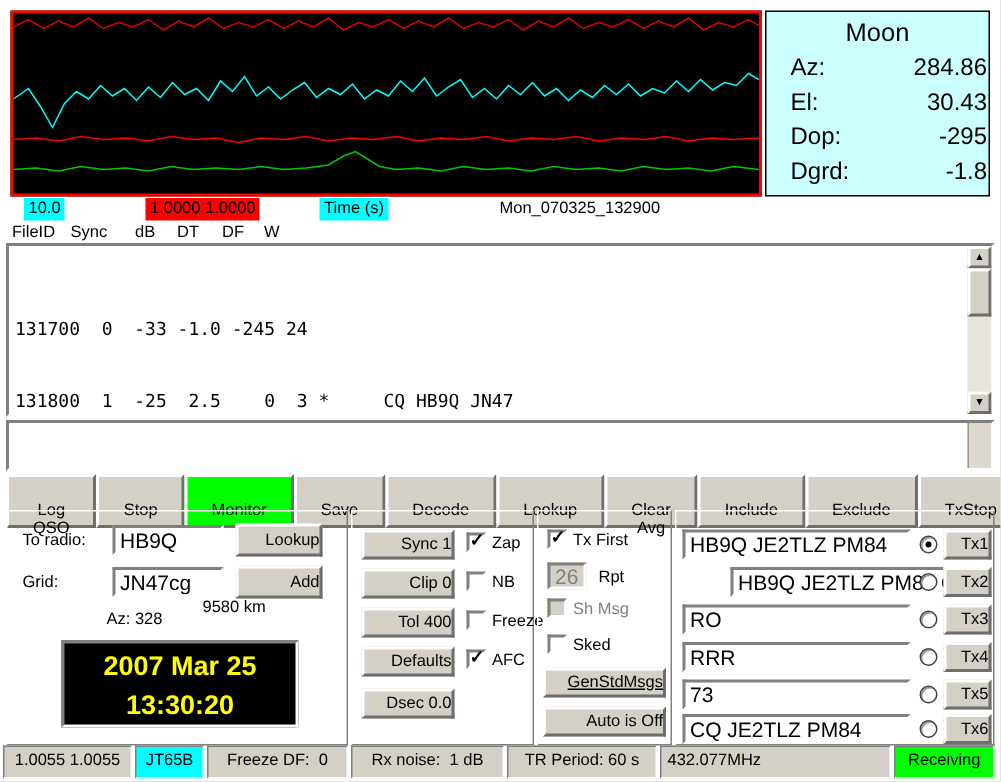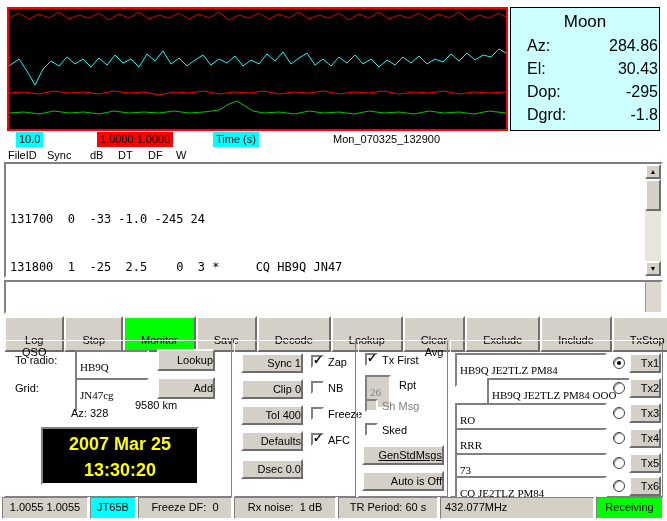--- a/index.html
+++ b/index.html
@@ -10,21 +10,21 @@
   .grp{position:absolute;border:1px solid;border-color:#ffffff #808080 #808080 #ffffff}
 
   .btn3d{position:absolute;background:#d4d0c8;border:2px solid;border-color:#ffffff #6e6e6e #6e6e6e #ffffff;
          font-family:"Liberation Sans",sans-serif;font-size:11px;color:#000;text-align:right;padding:0;cursor:default}
   .toolbar{position:absolute;left:4px;top:316px;width:659px;height:22px;display:flex}
   .toolbar button{flex:1 1 0;background:#d4d0c8;border:2px solid;border-color:#ffffff #6e6e6e #6e6e6e #ffffff;
          font-family:"Liberation Sans",sans-serif;font-size:11px;padding:16px;cursor:default}
   .green{background:#00ff00 !important}
 
   .field{position:absolute;background:#fff;border:2px solid;border-color:#808080 #ffffff #ffffff #808080;
-         font-family:Liberation Serif, serif;font-size:11px;color:#000;padding:15px 3px}
+         font-family:Liberation Sans, sans-serif;font-size:14px;color:#000;padding:1px 3px}
   .disabledfield{background:#d4d0c8;color:#808080}
 
   
   #spectrum{position:absolute;left:7px;top:7px;width:501px;height:124px;background:#000;border:2px solid #ff0000}
 
   
   #moon{position:absolute;left:510px;top:7px;width:150px;height:124px;background:#ccffff;border:1px solid #000}
   #moon .title{text-align:center;font-size:17px;line-height:24px;padding-top:2px}
   #moon .mrow{display:flex;justify-content:space-between;padding:0 1px 0 16px;font-size:16px;line-height:23px}
 
@@ -145,22 +145,22 @@
   </div>
 
   <div class="toolbar">
     <button>Log QSO</button>
     <button>Stop</button>
     <button class="green">Monitor</button>
     <button>Save</button>
     <button>Decode</button>
     <button>Lookup</button>
     <button>Clear Avg</button>
+    <button>Include</button>
     <button>Exclude</button>
-    <button>Include</button>
     <button>TxStop</button>
   </div>
 
   <div class="grp" style="left:4px;top:340px;width:228px;height:157px">
     <span class="abs" style="left:10px;top:13px">To radio:</span>
     <input class="field" style="left: 70px; top: 9px; width: 74px; height: 20px;" value="HB9Q">
     <button class="btn3d" style="left:152px;top:8px;width:58px;height:22px">Lookup</button>
     <span class="abs" style="left:10px;top:41px">Grid:</span>
     <input class="field" style="left: 70px; top: 37px; width: 74px; height: 20px;" value="JN47cg">
     <button class="btn3d" style="left:152px;top:36px;width:58px;height:22px">Add</button>

